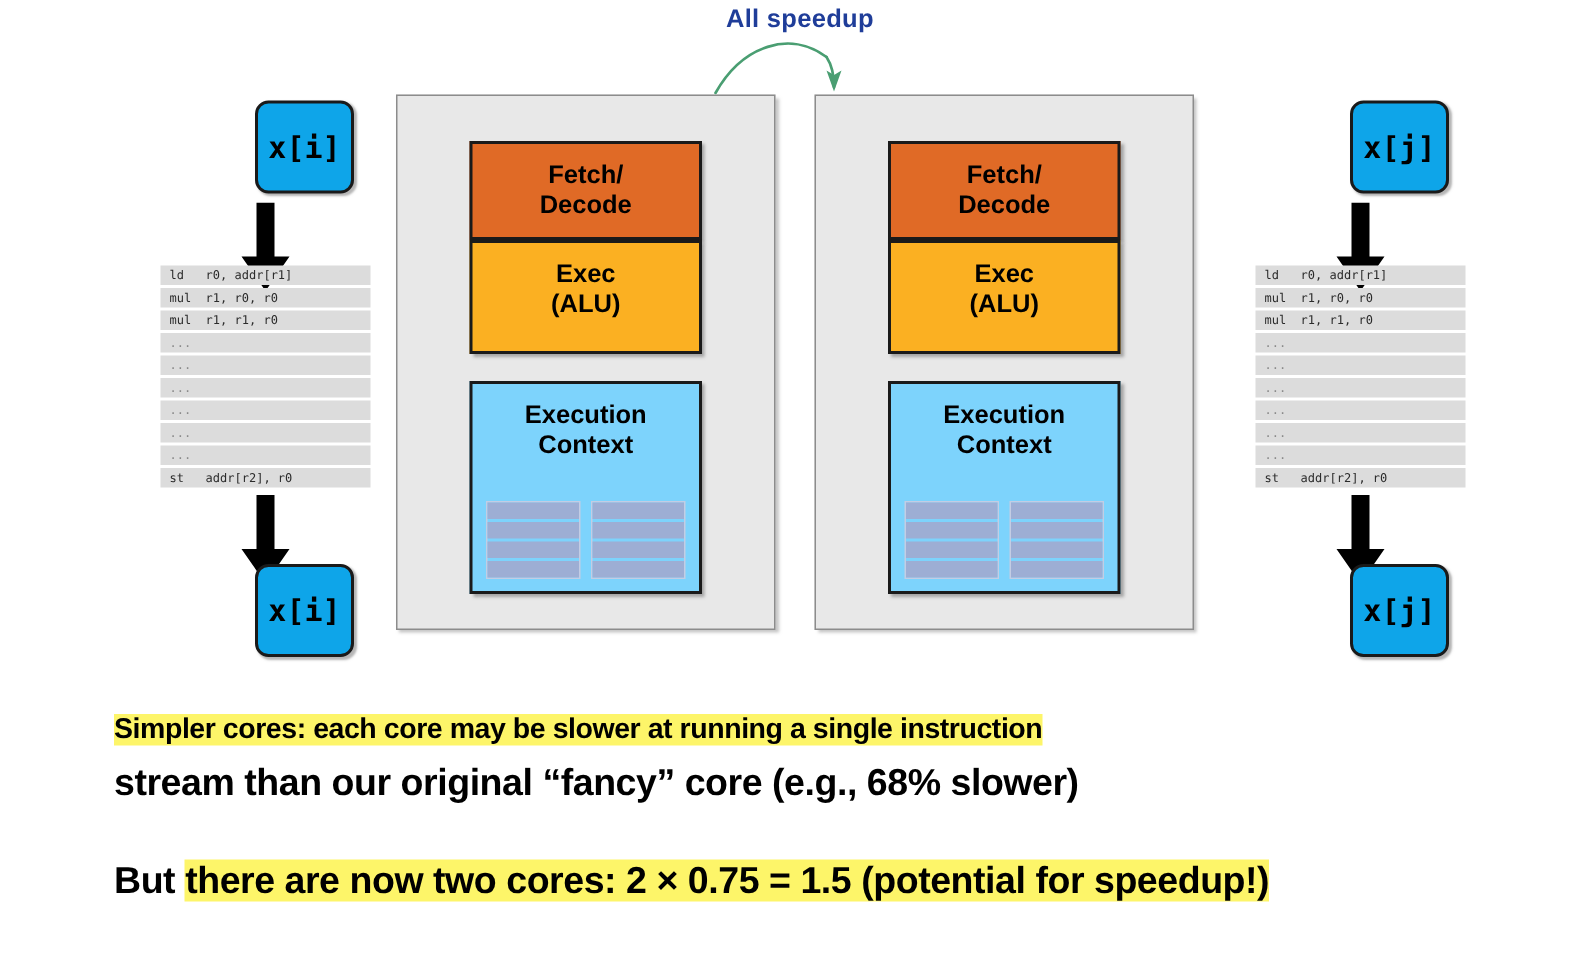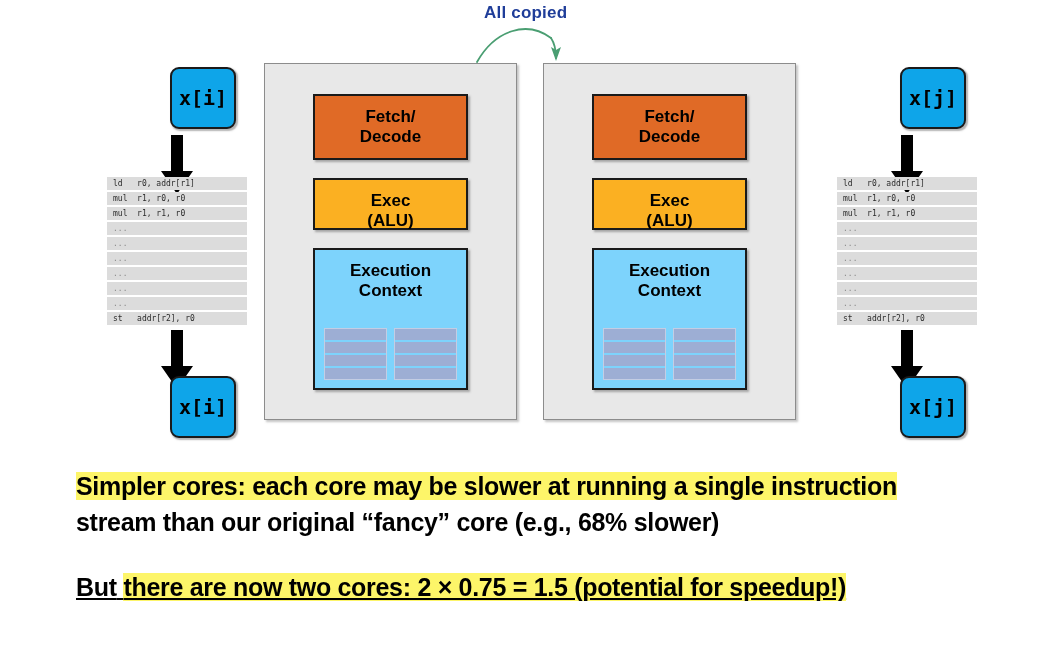--- a/index.html
+++ b/index.html
@@ -101,25 +101,24 @@
   }
   .unit-fetch {
     background: #e06a26;
     height: 66px;
     font-size: 17px;
     line-height: 20px;
     padding-top: 11px;
   }
   .unit-exec {
     background: #fbb022;
-    height: 52px;
+    height: 76px;
     font-size: 17px;
     line-height: 20px;
     padding-top: 11px;
-    margin-top: 18px;
   }
   .unit-ctx {
     background: #7dd3fc;
     height: 142px;
     font-size: 17px;
     line-height: 20px;
     padding-top: 11px;
     margin-top: 18px;
     position: relative;
   }
@@ -139,21 +138,21 @@
     border: 1.5px solid #c3cde4;
   }
   .reg-cell {
     height: 11px;
     background: #9daed4;
   }
 </style>
 </head>
 <body>
 
-<div class="abs" id="all-copied-label">All copied</div>
+<div class="abs" id="all-copied-label">All speedup</div>
 
 <svg class="abs" id="copy-arrow-svg" viewBox="0 0 130 55">
   <path d="M 22,48 C 40,16 72,6 96,24" stroke="#4a9e72" stroke-width="1.8" fill="none" stroke-linecap="round"></path>
   <path d="M 96,24 C 100,30 101,36 101,44" stroke="#4a9e72" stroke-width="1.8" fill="none" stroke-linecap="round"></path>
   <path d="M 101,47 L 96,33 L 101,36 L 106,33 Z" fill="#4a9e72"></path>
 </svg>
 
 <div class="abs val-box" style="left:146px; top:67px;">
   <span>x[i]</span>
 </div>
@@ -265,24 +264,24 @@
 <svg class="abs down-arrow" style="left:890px; top:330px;" viewBox="0 0 34 60">
   <path d="M 11,0 L 23,0 L 23,36 L 33,36 L 17,59 L 1,36 L 11,36 Z" fill="#000000"></path>
 </svg>
 
 <div class="abs val-box" style="left:876px; top:376px;">
   <span>x[j]</span>
 </div>
 
 <div class="abs" style="left:76px; top:470px; width:910px;">
 
-  <div style="font-size:25px; font-weight:bold; line-height:33px; letter-spacing:-0.3px;">
+  <div style="font-size:19px; font-weight:bold; line-height:33px; letter-spacing:-0.3px;">
     <span style="background:#fdf569; box-decoration-break:clone; -webkit-box-decoration-break:clone;">Simpler cores: each core may be slower at running a single instruction</span>
   </div>
 
   <div style="font-size:25px; font-weight:bold; line-height:38px; letter-spacing:-0.3px;">
     <span>stream than our original “fancy” core (e.g., 68% slower)</span>
   </div>
 
-  <div style="font-size:25px; font-weight:bold; line-height:33px; letter-spacing:-0.3px; margin-top:30px; white-space:nowrap;text-decoration:underline;">
+  <div style="font-size:25px; font-weight:bold; line-height:33px; letter-spacing:-0.3px; margin-top:30px; white-space:nowrap;">
     <span>But</span><span>&nbsp;</span><span style="background:#fdf569; box-decoration-break:clone; -webkit-box-decoration-break:clone;">there are now two cores:  2 × 0.75 = 1.5      (potential for speedup!)</span>
   </div>
 </div>
 
 </body></html>

